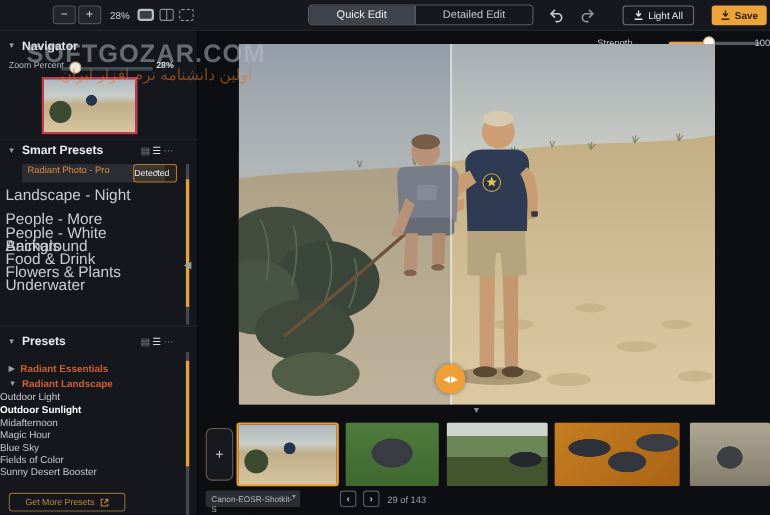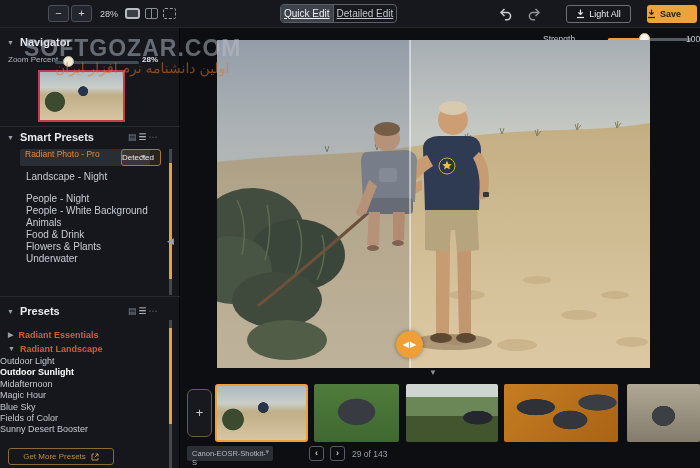--- a/index.html
+++ b/index.html
@@ -18,30 +18,30 @@
     color:#cfd3d9; font-size:11px; line-height:14px; text-align:center; cursor:pointer; }
   #zoom-out { left:48px; } #zoom-in { left:71px; }
   #tb-zoom-val { position:absolute; left:100px; top:9px; font-size:9px; color:#cfd3d9; }
   .vi { position:absolute; top:8px; height:11px; }
   #vi-single { left:125px; width:15px; background:#3a3e45; border:2px solid #b9bdc4; border-radius:3px; }
   #vi-compare { left:145px; width:13px; border:1px solid #8a8e95; border-radius:2px; }
   #vi-compare::after { content:""; position:absolute; left:5px; top:0; width:1px; height:9px; background:#8a8e95; }
   #vi-split { left:163px; width:13px; border:1px dashed #9a9ea5; border-radius:2px; }
   #seg { position:absolute; left:280px; top:4px; height:19px; display:flex;
     border:1px solid #5a5e66; border-radius:4px; overflow:hidden; }
-  .seg { padding:0 3px; font-size:10px; line-height:17px; color:#c2c6cc; cursor:pointer;text-decoration:underline; }
+  .seg { padding:0 25px; font-size:10px; line-height:17px; color:#c2c6cc; cursor:pointer; }
   .seg.active { background:#3e424a; color:#eef0f3; border-right:1px solid #5a5e66; }
   #undo-btn { left:497px; top:7px; } #redo-btn { left:527px; top:7px; }
   .tb-ico { position:absolute; width:16px; height:14px; cursor:pointer; }
   #save-all-btn { position:absolute; left:566px; top:5px; width:65px; height:18px;
     border:1px solid #6a6e76; border-radius:3px; display:flex; align-items:center;
     justify-content:center; gap:4px; font-size:9px; color:#e8eaee; cursor:pointer; }
   #save-btn { position:absolute; left:647px; top:5px; width:50px; height:18px;
     background:#eea23b; border-radius:3px; display:flex; align-items:center;
-    gap:4px; font-size:9px; color:#26200f; font-weight:bold; cursor:pointer; }
+    justify-content:center; gap:4px; font-size:9px; color:#26200f; font-weight:bold; cursor:pointer; }
 
   
   #sidebar { position:absolute; left:0; top:28px; width:180px; height:440px;
     background:#15171d; border-right:1px solid #04050a; }
   .sec-head { position:absolute; left:7px; font-size:11px; font-weight:bold; color:#e9ebef; }
   .sec-head .tri { color:#9aa0a8; font-size:7px; margin-right:6px; vertical-align:1px; cursor:pointer; }
   .hicons { position:absolute; font-size:9px; color:#7b8088; letter-spacing:2px; }
   .hicons .on { color:#d8dce2; }
   .divider { position:absolute; left:0; width:180px; height:1px; background:#262930; }
 
@@ -55,21 +55,21 @@
     border:2px solid #c43b4e; cursor:pointer; }
 
   #sp-dropdown { position:absolute; left:20px; top:121px; width:130px; height:17px;
     background:#2a2d34; border-radius:2px; font-size:8.5px; color:#e08a3c;
     padding:0 5px; cursor:pointer; }
   #sp-dropdown .chev { position:absolute; right:5px; top:3px; color:#8a8e95; font-size:8px; }
   #detected-btn { position:absolute; left:121px; top:121px; width:40px; height:17px;
     border:1px solid #b5742a; background:rgba(180,120,40,0.12); border-radius:3px;
     font-size:8px; color:#e9ebef; text-align:left; line-height:15px; cursor:pointer; }
   #sp-list { position:absolute; left:0; top:143px; width:166px; }
-  .sp-item { height:12px; line-height:12px; padding-left:26px; font-size:10px; color:#c9cdd3; cursor:pointer; }
+  .sp-item { height:12px; line-height:12px; padding-left:5px; font-size:14px; color:#c9cdd3; cursor:pointer; }
   .gap { height:10px; }
   .vscroll-track { position:absolute; left:169px; width:3px; background:#44474e; }
   .vscroll-thumb { position:absolute; left:169px; width:3px; background:#e8a13c; cursor:pointer; }
 
   .pgroup { height:14px; line-height:14px; padding-left:8px; font-size:9px;
     font-weight:bold; color:#cf5f35; cursor:pointer; }
   .pgroup .tri { color:#9aa0a8; font-size:7px; margin-right:5px; vertical-align:1px; }
   #p-list { position:absolute; left:0; top:328px; width:166px; }
   .p-item { height:11.4px; line-height:11.4px; font-size:9px; color:#c6cad0; cursor:pointer; }
   .p-item.selected { color:#ffffff; font-weight:bold; }
@@ -219,21 +219,21 @@
 
   <div id="sp-dropdown">
     <span>Radiant Photo - Pro</span>
     <span class="chev">▾</span>
   </div>
   <div id="detected-btn">Detected</div>
 
   <div id="sp-list">
     <div class="sp-item">Landscape - Night</div>
     <div class="gap"></div>
-    <div class="sp-item">People - Night</div>
+    <div class="sp-item">People - More</div>
     <div class="sp-item">People - White Background</div>
     <div class="sp-item">Animals</div>
     <div class="sp-item">Food &amp; Drink</div>
     <div class="sp-item">Flowers &amp; Plants</div>
     <div class="sp-item">Underwater</div>
   </div>
   <div class="vscroll-track" style="top:121px; height:146px;"></div>
   <div class="vscroll-thumb" style="top:135px; height:116px;"></div>
 
   <div class="divider" style="top:268px;"></div>

